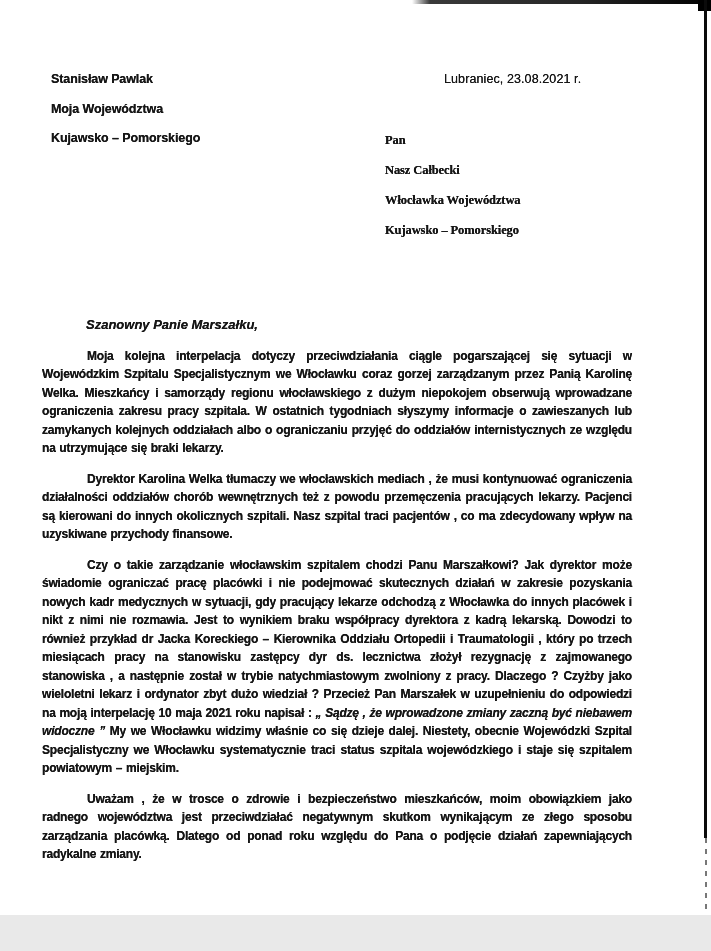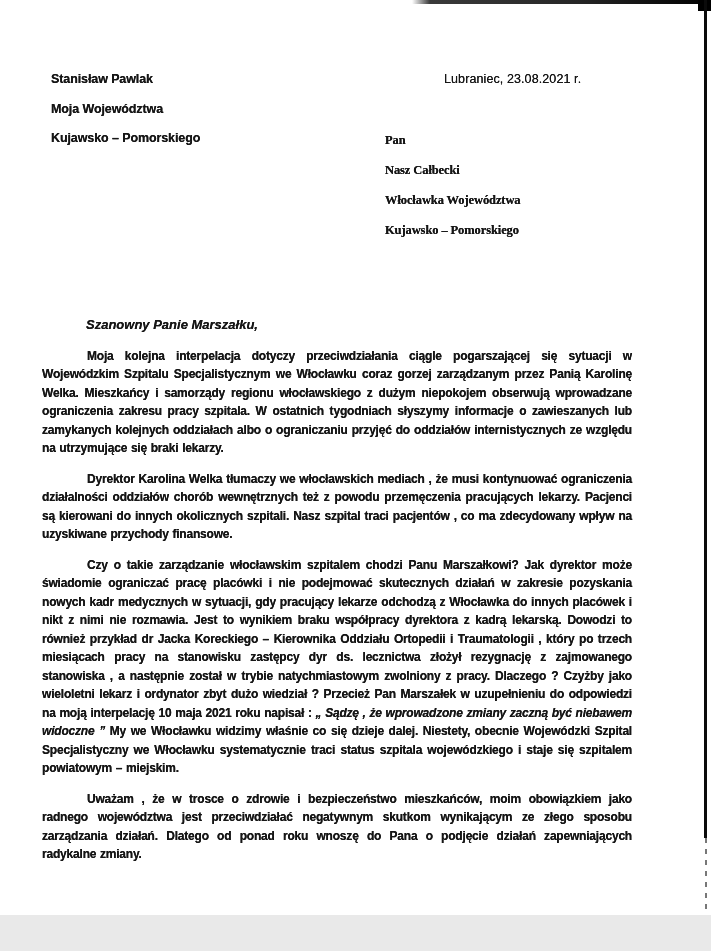--- a/index.html
+++ b/index.html
@@ -100,16 +100,16 @@
 
   <div class="body-col txt">
     <p class="greeting">Szanowny Panie Marszałku,</p>
 
     <p class="para">Moja kolejna interpelacja dotyczy przeciwdziałania ciągle pogarszającej się sytuacji w Wojewódzkim Szpitalu Specjalistycznym we Włocławku coraz gorzej zarządzanym przez Panią Karolinę Welka. Mieszkańcy i samorządy regionu włocławskiego z dużym niepokojem obserwują wprowadzane ograniczenia zakresu pracy szpitala. W ostatnich tygodniach słyszymy informacje o zawieszanych lub zamykanych kolejnych oddziałach albo o ograniczaniu przyjęć do oddziałów internistycznych ze względu na utrzymujące się braki lekarzy.</p>
 
     <p class="para">Dyrektor Karolina Welka tłumaczy we włocławskich mediach , że musi kontynuować ograniczenia działalności oddziałów chorób wewnętrznych też z powodu przemęczenia pracujących lekarzy. Pacjenci są kierowani do innych okolicznych szpitali. Nasz szpital traci pacjentów , co ma zdecydowany wpływ na uzyskiwane przychody finansowe.</p>
 
     <p class="para"><span>Czy o takie zarządzanie włocławskim szpitalem chodzi Panu Marszałkowi? Jak dyrektor może świadomie ograniczać pracę placówki i nie podejmować skutecznych działań w zakresie pozyskania nowych kadr medycznych w sytuacji, gdy pracujący lekarze odchodzą z Włocławka do innych placówek i nikt z nimi nie rozmawia. Jest to wynikiem braku współpracy dyrektora z kadrą lekarską. Dowodzi to również przykład dr Jacka Koreckiego – Kierownika Oddziału Ortopedii i Traumatologii , który po trzech miesiącach pracy na stanowisku zastępcy dyr ds. lecznictwa złożył rezygnację z zajmowanego stanowiska , a następnie został w trybie natychmiastowym zwolniony z pracy. Dlaczego ? Czyżby jako wieloletni lekarz i ordynator zbyt dużo wiedział ? Przecież Pan Marszałek w uzupełnieniu do odpowiedzi na moją interpelację 10 maja 2021 roku napisał : </span><span class="quote-inline">„ Sądzę , że wprowadzone zmiany zaczną być niebawem widoczne ”</span><span>  My we Włocławku widzimy właśnie co się dzieje dalej. Niestety, obecnie Wojewódzki Szpital Specjalistyczny we Włocławku systematycznie traci status szpitala wojewódzkiego i staje się szpitalem powiatowym – miejskim.</span></p>
 
-    <p class="para">Uważam , że w trosce o zdrowie i bezpieczeństwo mieszkańców, moim obowiązkiem jako radnego województwa jest przeciwdziałać negatywnym skutkom wynikającym ze złego sposobu zarządzania działań. Dlatego od ponad roku wnoszę do Pana o podjęcie działań zapewniających radykalne zmiany.</p>
+    <p class="para">Uważam , że w trosce o zdrowie i bezpieczeństwo mieszkańców, moim obowiązkiem jako radnego województwa jest przeciwdziałać negatywnym skutkom wynikającym ze złego sposobu zarządzania placówką. Dlatego od ponad roku względu do Pana o podjęcie działań zapewniających radykalne zmiany.</p>
   </div>
 
 </div>
 
 </body></html>

